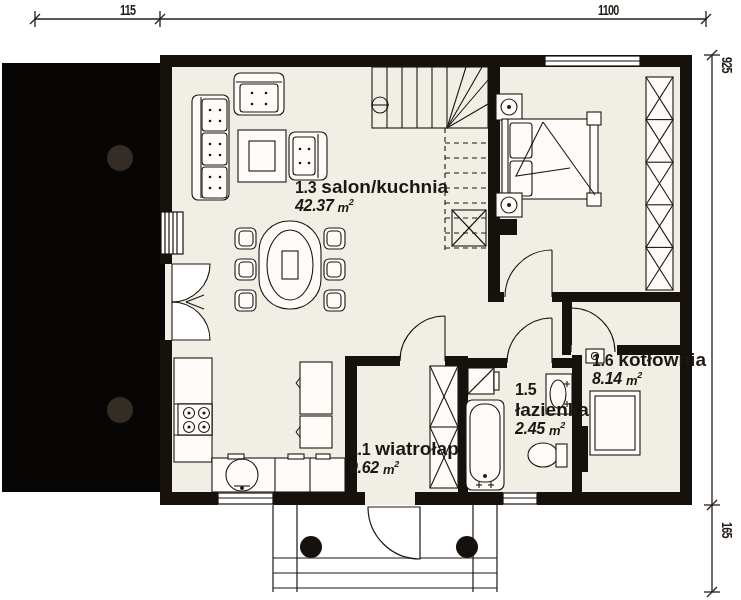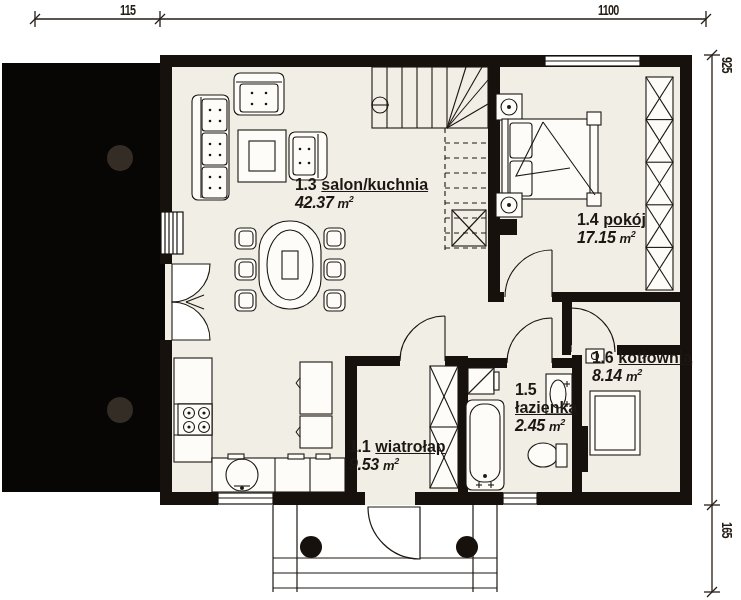--- a/index.html
+++ b/index.html
@@ -1,21 +1,21 @@
 <!DOCTYPE html>
 <html><head>
 <meta charset="utf-8">
 <style>
   html,body{margin:0;padding:0;background:#fff;}
   .stage{position:relative;width:741px;height:600px;background:#fff;overflow:hidden;
          font-family:"Liberation Sans",sans-serif;color:#1c1712;}
   .stage svg{position:absolute;left:0;top:0;}
   .lbl{position:absolute;font-weight:700;line-height:1.12;white-space:nowrap;color:#1c1712;}
   .lbl .id{font-size:16px;margin-right:5px;letter-spacing:-0.3px;}
-  .lbl .nm{font-size:16px;text-decoration:underline;}
+  .lbl .nm{font-size:19px;}
   .lbl .area{font-size:16px;letter-spacing:-0.3px;font-style:italic;}
   .lbl .unit{font-size:13px;margin-left:4px;}
   .lbl sup{font-size:9px;font-weight:700;vertical-align:super;}
   .dim{position:absolute;font-weight:700;font-size:15px;letter-spacing:-1px;
        transform:scaleX(0.72);transform-origin:0 0;color:#241d16;}
   .dim.vert{transform:rotate(90deg) scaleX(0.72);}
 </style>
 </head>
 <body>
 
@@ -374,40 +374,36 @@
     <line x1="704" y1="592" x2="720" y2="592"></line>
         <line x1="707" y1="597" x2="717" y2="587"></line>
   </g>
 </svg>
 
 <div class="lbl" style="left:295px;top:176px;">
   <div><span class="id">1.3</span><span class="nm">salon/kuchnia</span></div>
   <div class="area"><span>42.37</span><span class="unit">m</span><sup>2</sup></div>
 </div>
 
-<div class="lbl" style="left:577px;top:211px;">
-  <div><span class="id">1.4</span><span class="nm">pokój</span></div>
-  <div class="area"><span>17.15</span><span class="unit">m</span><sup>2</sup></div>
-</div>
 
 
 <div class="lbl" style="left:592px;top:341px;margin-top:8px;">
   <div><span class="id">1.6</span><span class="nm">kotłownia</span></div>
   <div class="area"><span>8.14</span><span class="unit">m</span><sup>2</sup></div>
 </div>
 
 <div class="lbl" style="left:515px;top:381px;">
   <div><span class="id">1.5</span></div>
   <div><span class="nm">łazienka</span></div>
   <div class="area"><span>2.45</span><span class="unit">m</span><sup>2</sup></div>
 </div>
 
 <div class="lbl" style="left:349px;top:438px;">
   <div><span class="id">1.1</span><span class="nm">wiatrołap</span></div>
-  <div class="area"><span>9.53</span><span class="unit">m</span><sup>2</sup></div>
+  <div class="area"><span>9.62</span><span class="unit">m</span><sup>2</sup></div>
 </div>
 
 <div class="dim" style="left:120px;top:1px;">115</div>
 <div class="dim" style="left:598px;top:1px;">1100</div>
 <div class="dim vert" style="left:736px;top:57px;">925</div>
 <div class="dim vert" style="left:736px;top:522px;">165</div>
 
 </div>
 
 </body></html>

